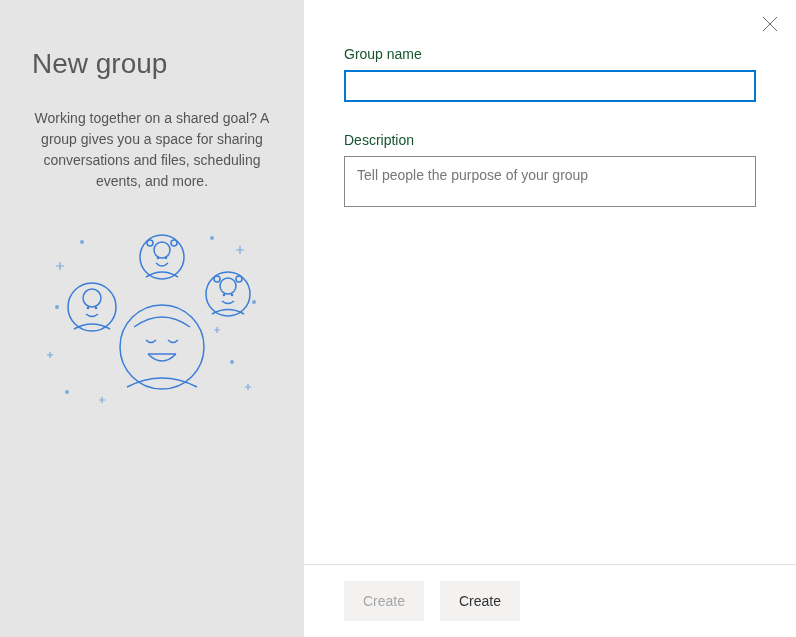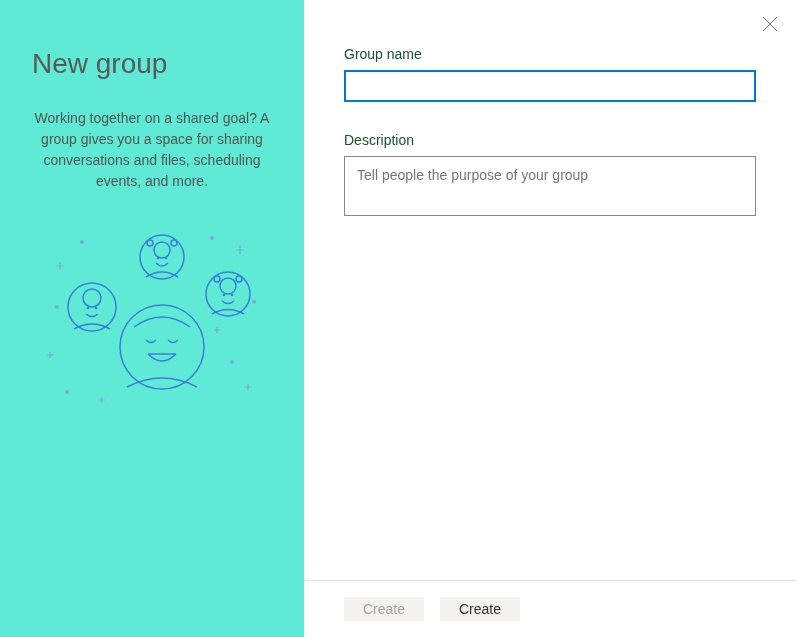--- a/index.html
+++ b/index.html
@@ -12,21 +12,21 @@
       width: 796px;
       height: 637px;
       display: flex;
       position: relative;
       background: #ffffff;
       overflow: hidden;
     }
     .sidebar {
       width: 304px;
       height: 100%;
-      background: #5eead4;
+      background: #e5e5e5;
       padding: 48px 32px 32px 32px;
     }
     .sidebar h1 {
       font-size: 28px;
       font-weight: 300;
       color: #595959;
       margin-bottom: 28px;
     }
     .sidebar p {
       font-size: 14px;
@@ -74,41 +74,41 @@
       width: 100%;
       height: 32px;
       border: 2px solid #0078d4;
       padding: 4px 8px;
       font-size: 14px;
       font-family: inherit;
       outline: none;
     }
     .field textarea {
       width: 100%;
-      height: 60px;
+      height: 51px;
       border: 1px solid #8a8886;
       padding: 10px 12px;
       font-size: 14px;
       font-family: inherit;
       color: #333;
       resize: none;
       outline: none;
     }
     .field textarea::placeholder {
       color: #777;
     }
     .footer {
       border-top: 1px solid #e1dfdd;
       padding: 16px 40px;
       display: flex;
       gap: 16px;
     }
     .btn {
       min-width: 80px;
-      height: 24px;
+      height: 40px;
       padding: 0 16px;
       border: none;
       font-size: 14px;
       font-family: inherit;
       cursor: pointer;
       background: #f3f2f1;
       color: #333;
     }
     .btn.disabled {
       color: #a6a6a6;

